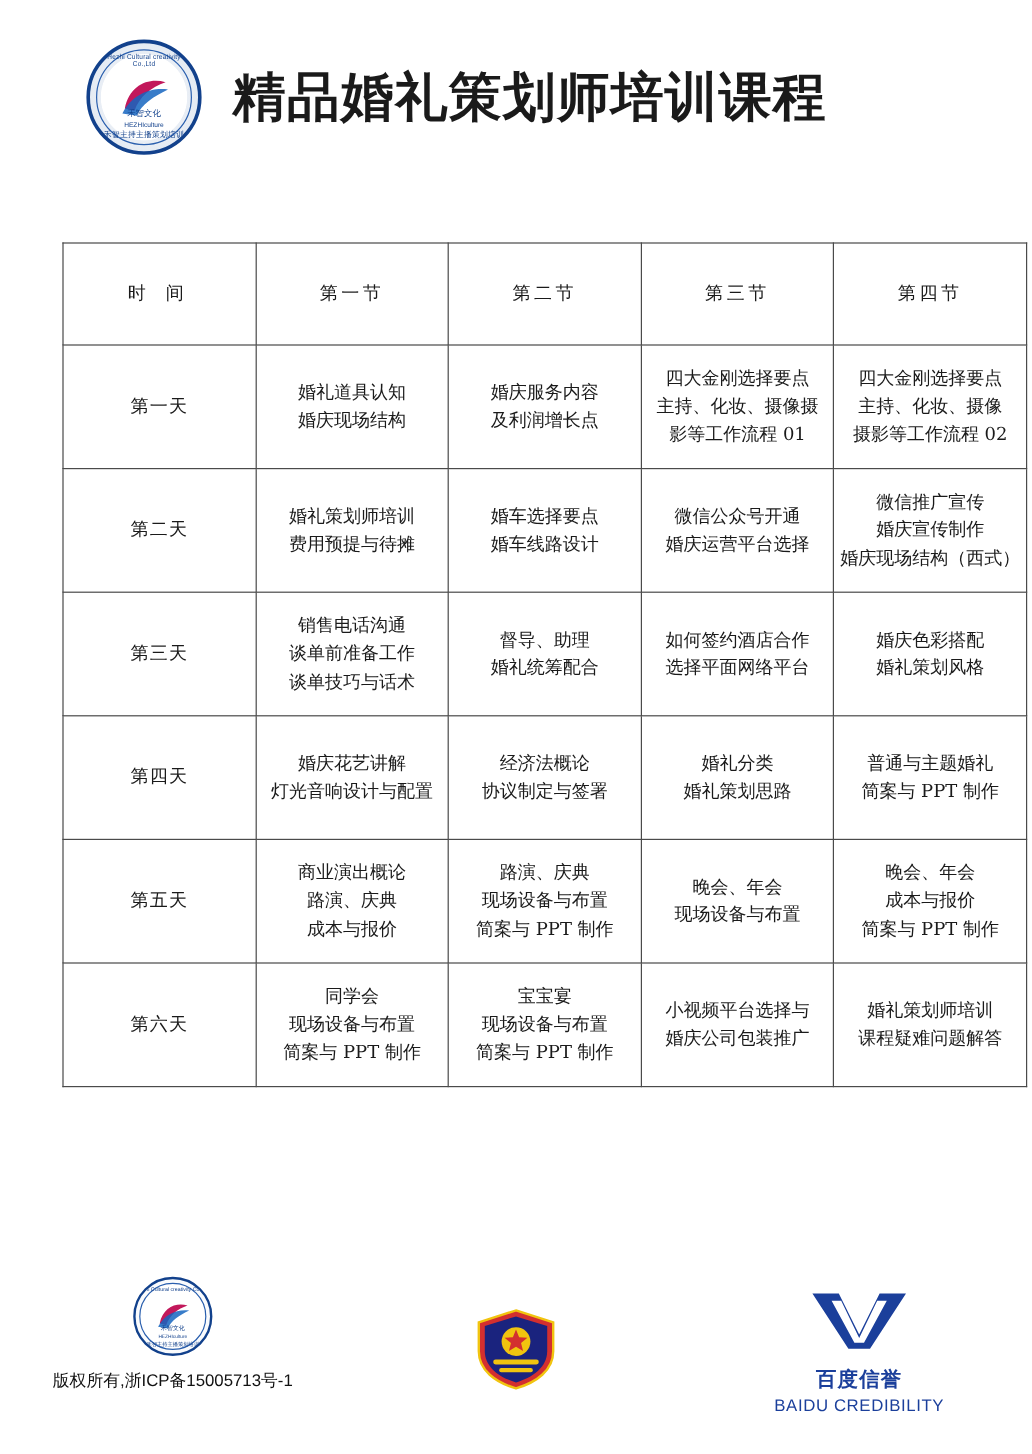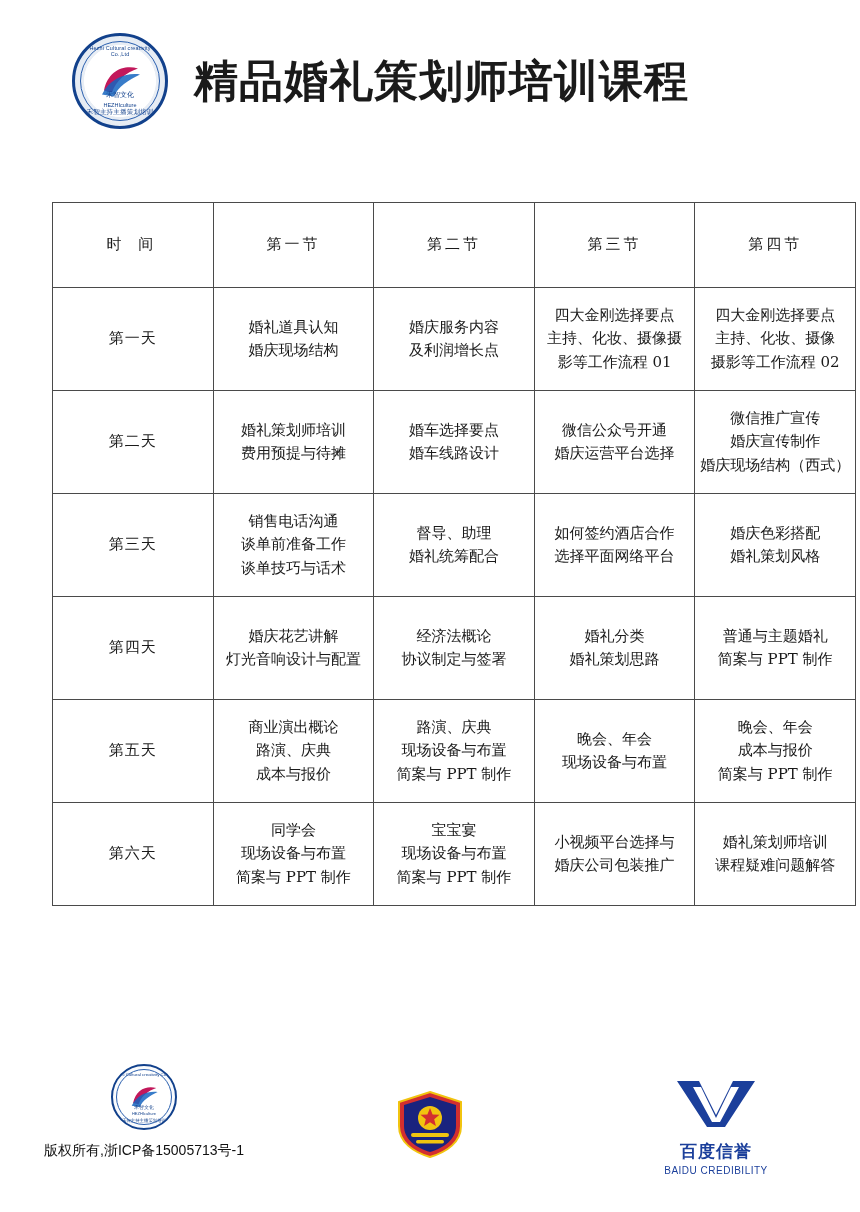--- a/index.html
+++ b/index.html
@@ -178,21 +178,21 @@
   .mini-seal .midtext2 { bottom: 12px; font-size: 4px; }
   .mini-seal .bottomtext { bottom: 5px; font-size: 4.4px; }
   .mini-seal .swoosh {
     position: absolute; left: 50%; top: 50%;
     transform: translate(-50%, -56%);
     width: 30px; height: 26px;
   }
   .police-badge { width: 78px; height: 72px; }
   .baidu-v { width: 86px; height: 62px; }
   .baidu-sub {
-    font-size: 10px;
+    font-size: 14px;
     letter-spacing: .5px;
     color: #1b3f9b;
     font-family: "Liberation Sans", sans-serif;
     margin-top: 2px;
   }
   .baidu-name {
     font-size: 17px;
     color: #1b3f9b;
     font-family: "Liberation Sans", "DejaVu Sans", sans-serif;
     font-weight: bold;

